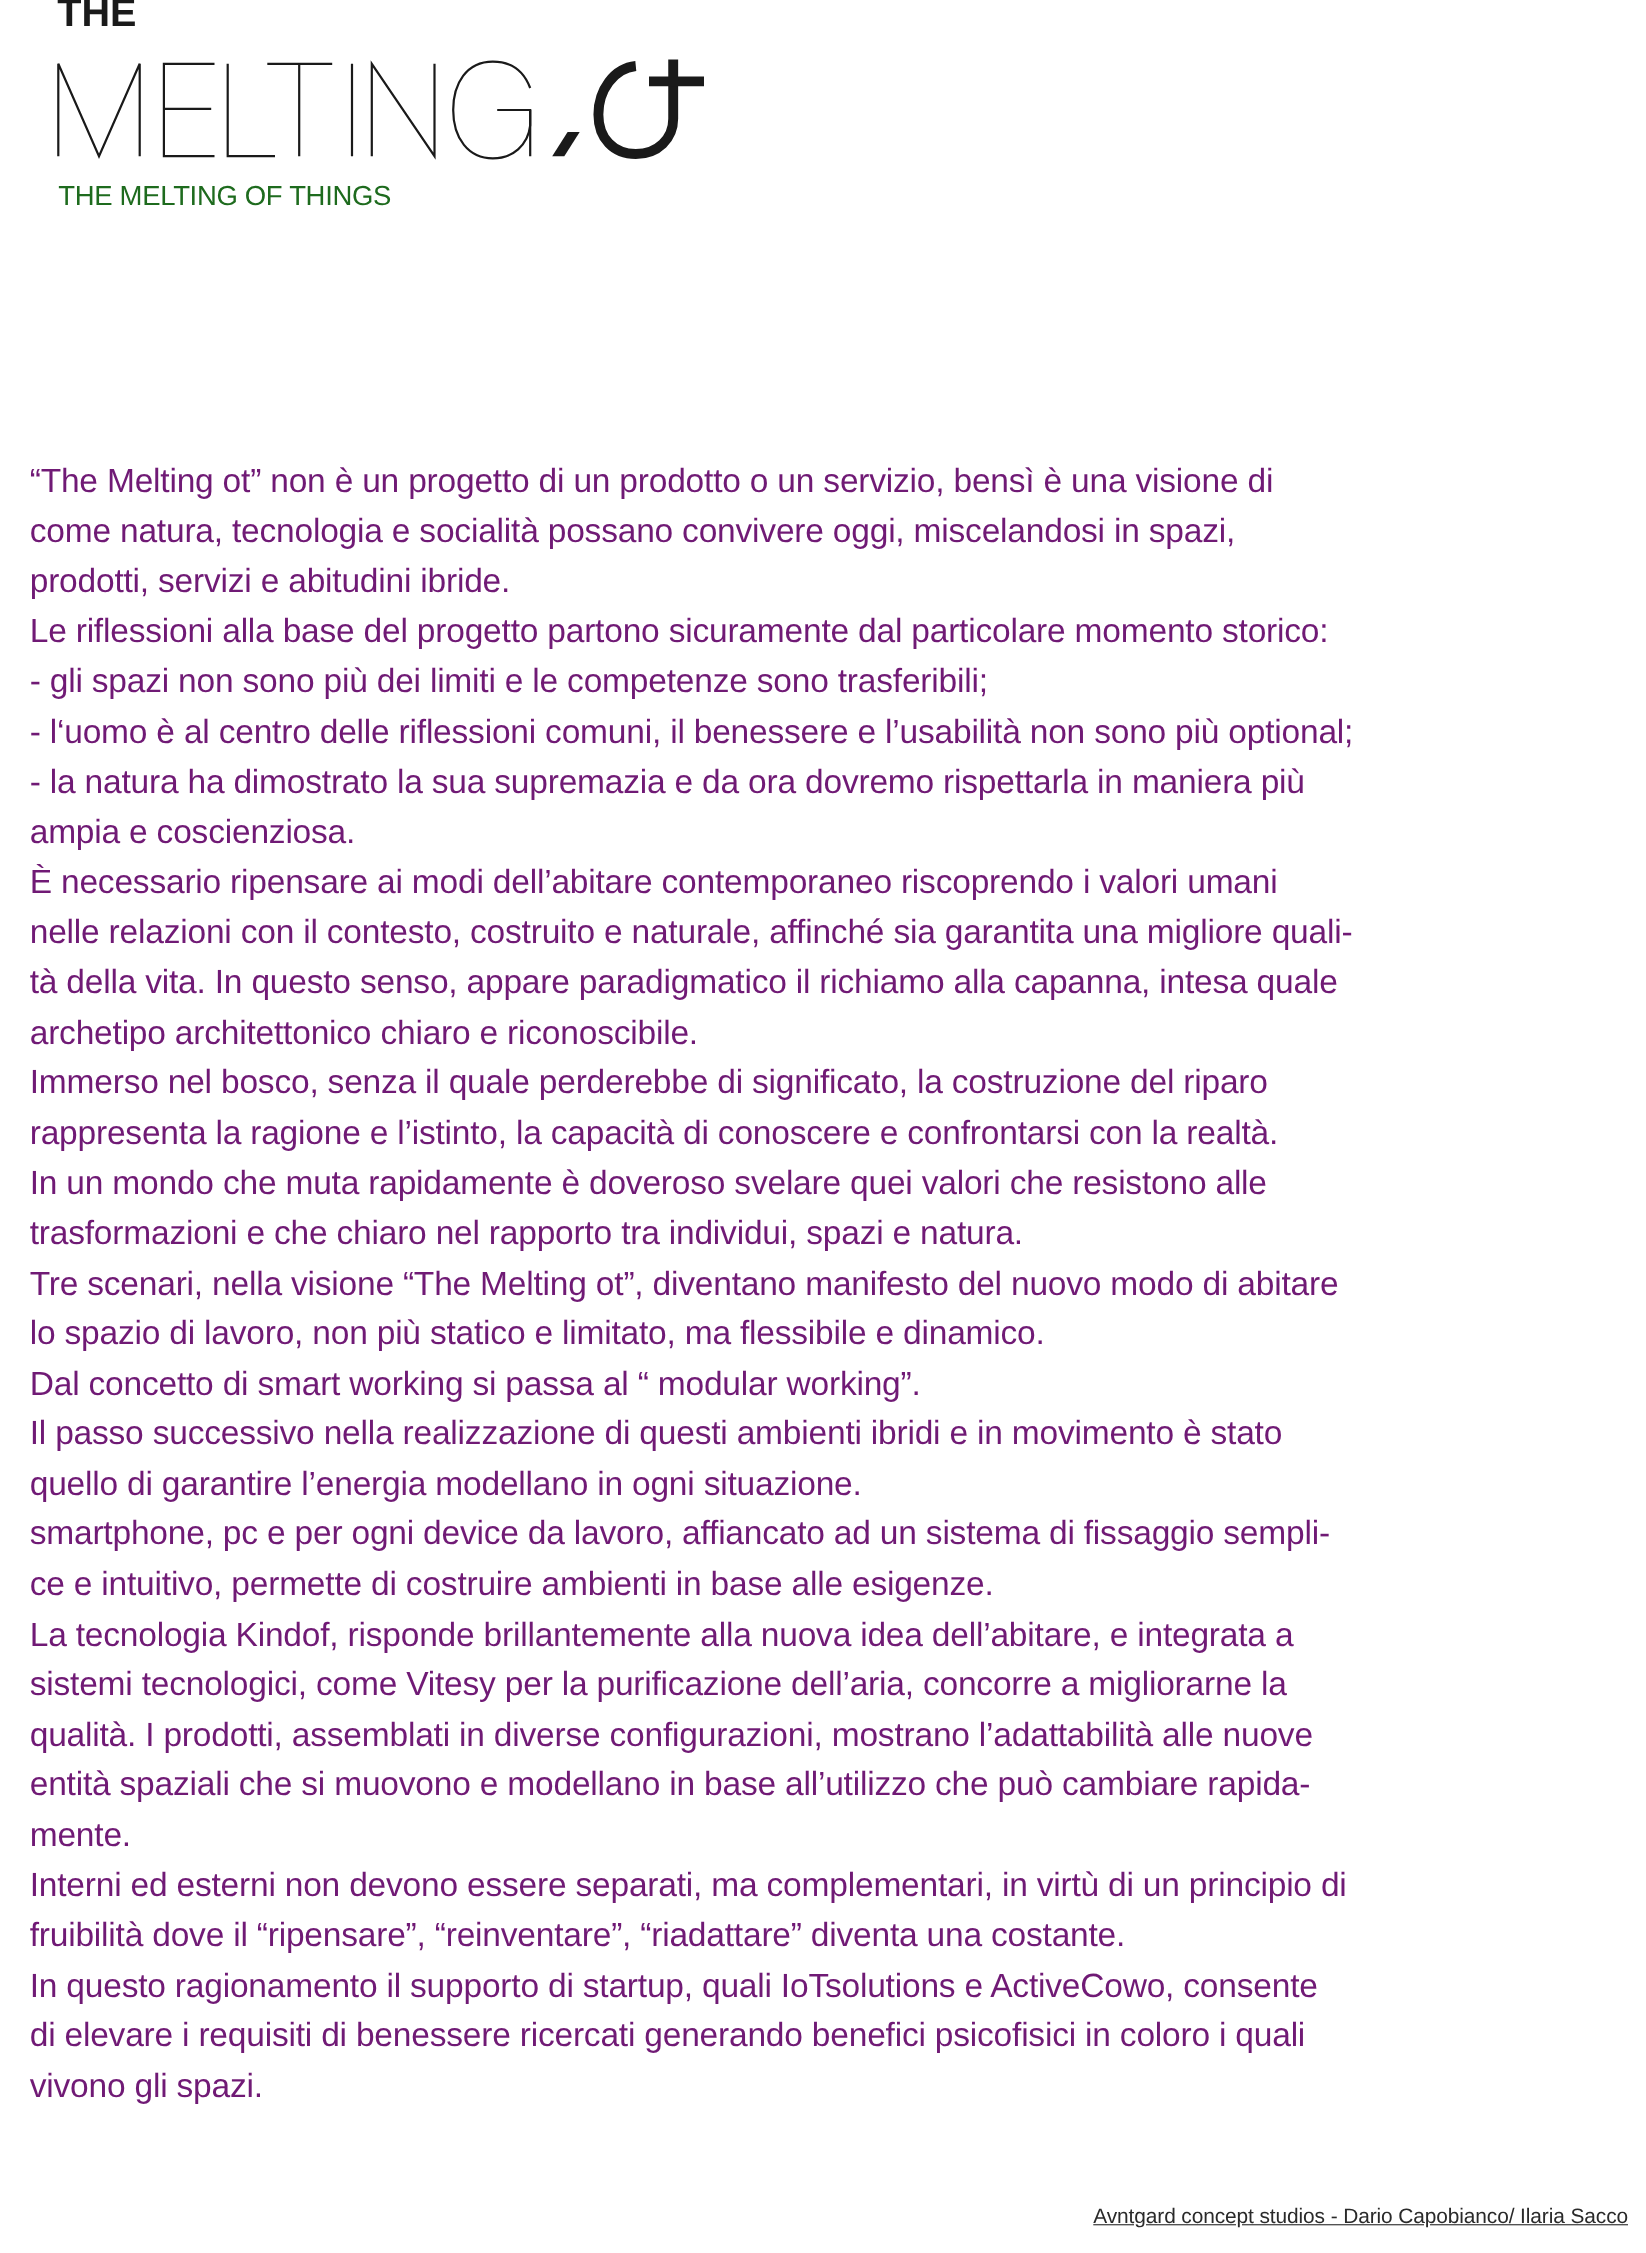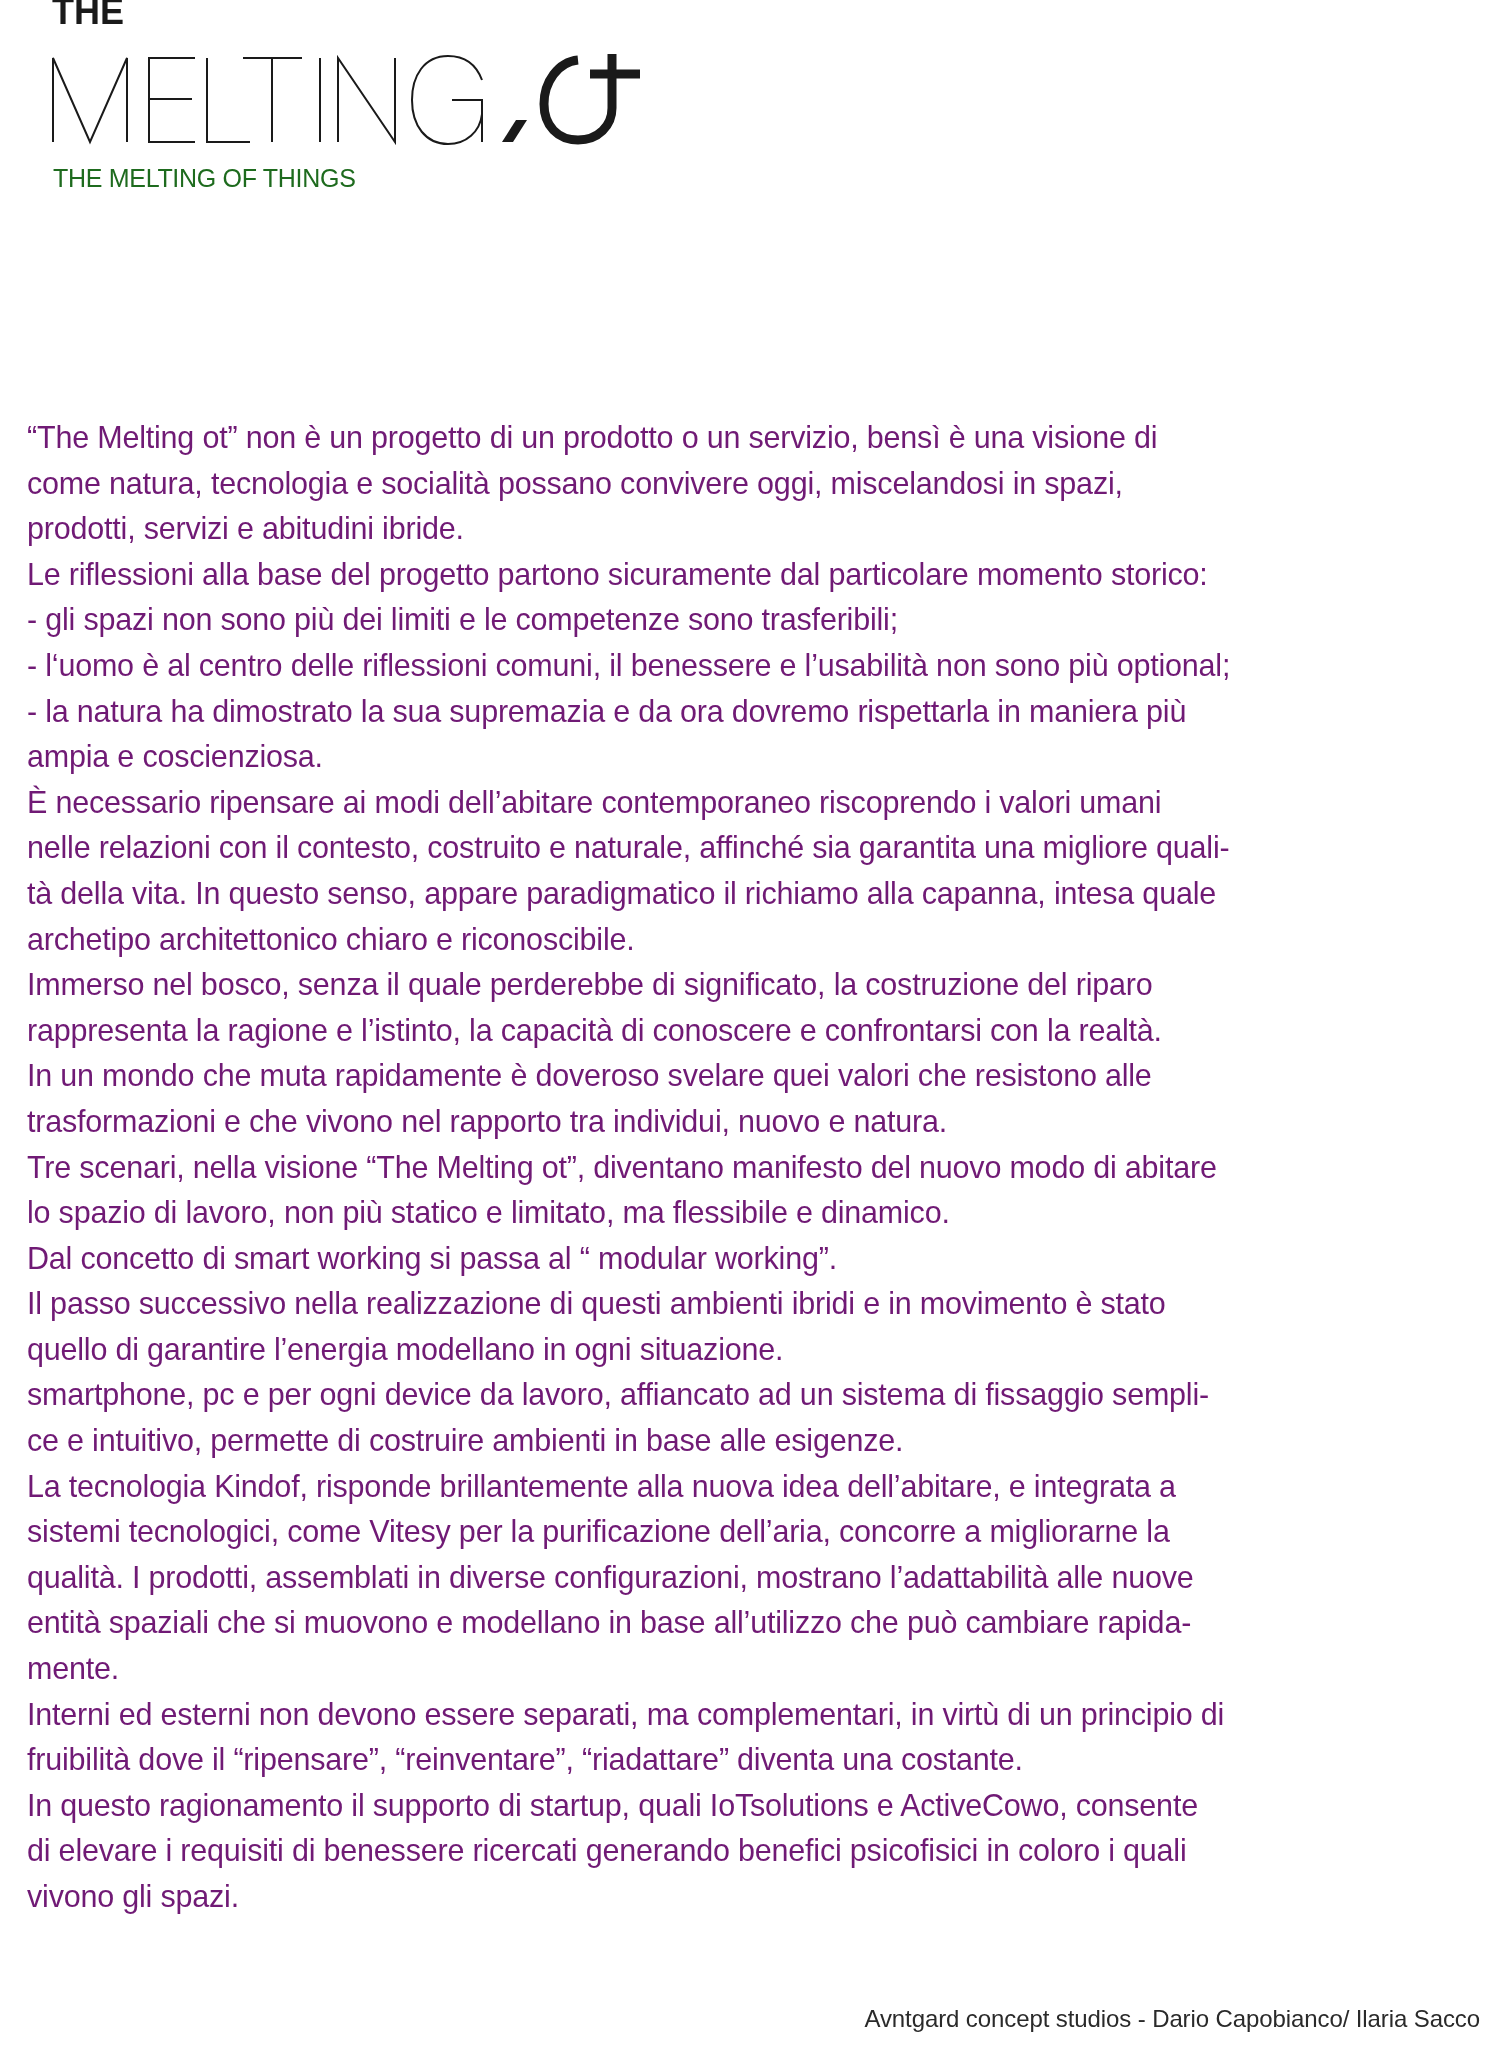--- a/index.html
+++ b/index.html
@@ -2,21 +2,21 @@
 <html><head>
 <meta charset="utf-8">
 <style>
   html,body{margin:0;padding:0;background:#ffffff;}
   body{width:1496px;height:2048px;position:relative;overflow:hidden;font-family:"Liberation Sans",sans-serif;color:#1e1e1e;}
   .logo-the{position:absolute;left:52px;top:-6px;font-family:"Liberation Sans",sans-serif;font-weight:bold;font-size:36px;letter-spacing:0px;color:#1a1a1a;line-height:1;}
   .logo-main{position:absolute;left:50px;top:52px;width:600px;height:100px;}
   .logo-sub{position:absolute;left:53px;top:166px;font-size:25px;color:#1e6b1e;letter-spacing:-0.3px;line-height:1;white-space:nowrap;}
   .body-text{position:absolute;left:27px;top:415px;width:1460px;font-size:30.5px;line-height:45.6px;color:#701a75;letter-spacing:-0.2px;}
   .body-text .line{display:block;white-space:nowrap;}
-  .footer{position:absolute;right:16px;top:2005px;font-size:24px;color:#2a2a2a;white-space:nowrap;letter-spacing:-0.1px;}
+  .footer{position:absolute;right:16px;top:2005px;font-size:19px;color:#2a2a2a;white-space:nowrap;letter-spacing:-0.1px;text-decoration:underline;}
 </style>
 </head>
 <body>
 
 <div>
   <div class="logo-the">THE</div>
   <svg class="logo-main" viewBox="0 0 600 100" width="600" height="100" xmlns="http://www.w3.org/2000/svg">
     <g fill="none" stroke="#1a1a1a" stroke-width="2">
 
       <polyline points="3,90 3,6 40,90 77,6 77,90"></polyline>
@@ -56,21 +56,21 @@
   <span class="line">- l‘uomo è al centro delle riflessioni comuni, il benessere e l’usabilità non sono più optional;</span>
   <span class="line">- la natura ha dimostrato la sua supremazia e da ora dovremo rispettarla in maniera più</span>
   <span class="line">ampia e coscienziosa.</span>
   <span class="line">È necessario ripensare ai modi dell’abitare contemporaneo riscoprendo i valori umani</span>
   <span class="line">nelle relazioni con il contesto, costruito e naturale, affinché sia garantita una migliore quali-</span>
   <span class="line">tà della vita. In questo senso, appare paradigmatico il richiamo alla capanna, intesa quale</span>
   <span class="line">archetipo architettonico chiaro e riconoscibile.</span>
   <span class="line">Immerso nel bosco, senza il quale perderebbe di significato, la costruzione del riparo</span>
   <span class="line">rappresenta la ragione e l’istinto, la capacità di conoscere e confrontarsi con la realtà.</span>
   <span class="line">In un mondo che muta rapidamente è doveroso svelare quei valori che resistono alle</span>
-  <span class="line">trasformazioni e che vivono nel rapporto tra individui, nuovo e natura.</span>
+  <span class="line">trasformazioni e che chiaro nel rapporto tra individui, spazi e natura.</span>
   <span class="line">Tre scenari, nella visione “The Melting ot”, diventano manifesto del nuovo modo di abitare</span>
   <span class="line">lo spazio di lavoro, non più statico e limitato, ma flessibile e dinamico.</span>
   <span class="line">Dal concetto di smart working si passa al “ modular working”.</span>
   <span class="line">Il passo successivo nella realizzazione di questi ambienti ibridi e in movimento è stato</span>
   <span class="line">quello di garantire l’energia modellano in ogni situazione.</span>
   <span class="line">smartphone, pc e per ogni device da lavoro, affiancato ad un sistema di fissaggio sempli-</span>
   <span class="line">ce e intuitivo, permette di costruire ambienti in base alle esigenze.</span>
   <span class="line">La tecnologia Kindof, risponde brillantemente alla nuova idea dell’abitare, e integrata a</span>
   <span class="line">sistemi tecnologici, come  Vitesy per la purificazione dell’aria, concorre a migliorarne la</span>
   <span class="line">qualità. I prodotti, assemblati in diverse configurazioni, mostrano l’adattabilità alle nuove</span>

